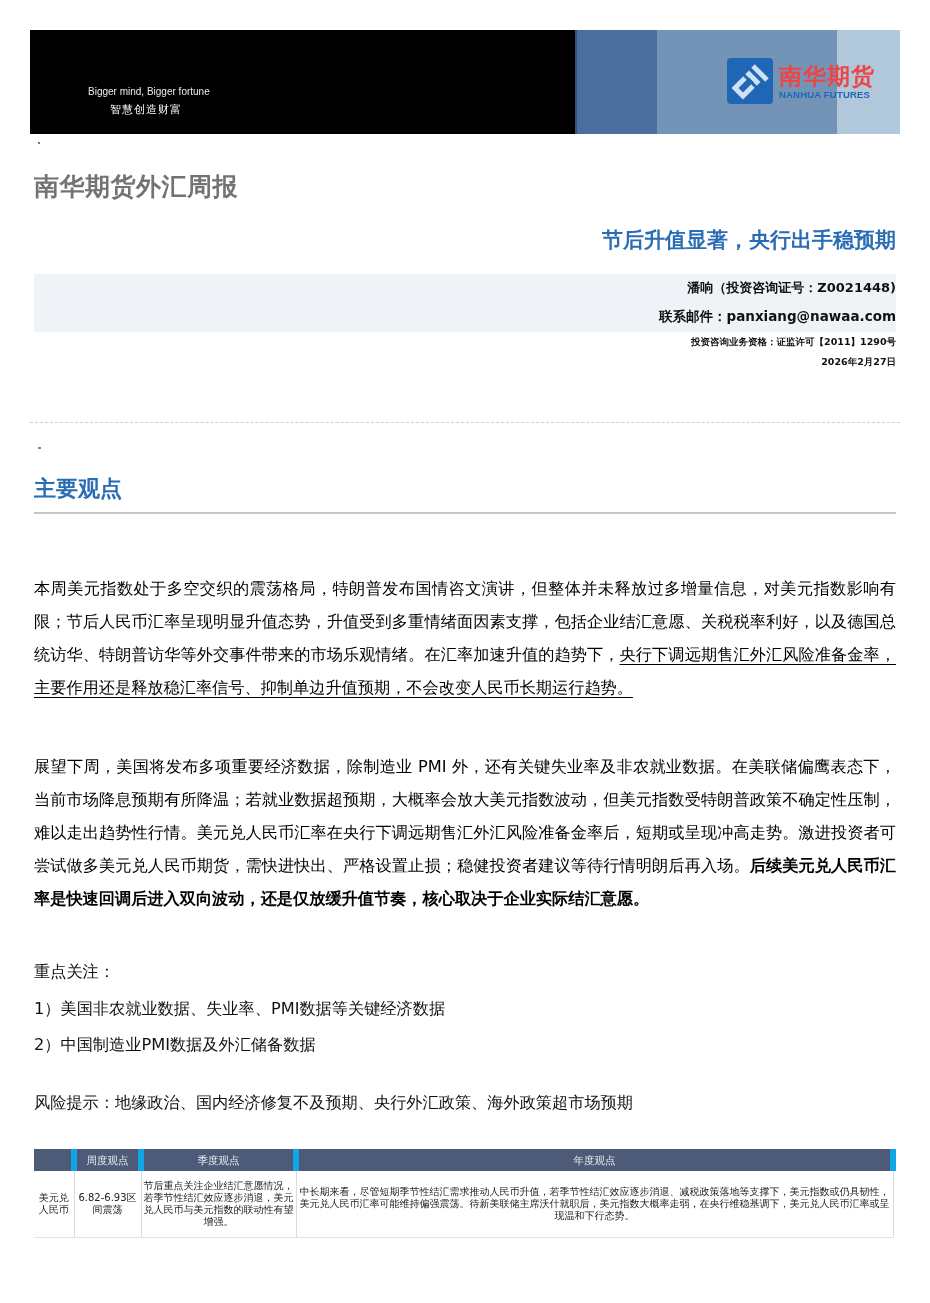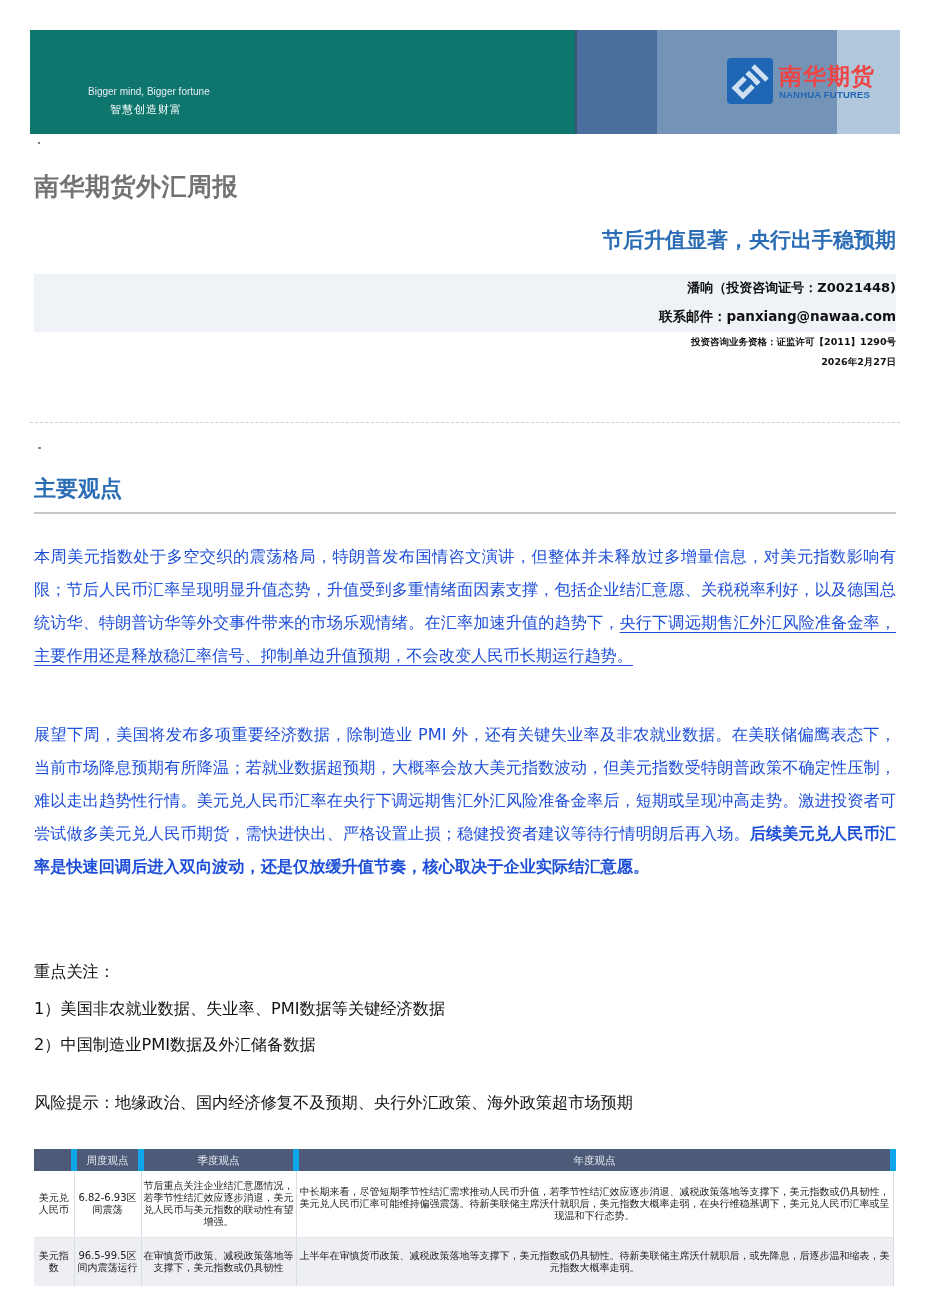--- a/index.html
+++ b/index.html
@@ -1,21 +1,21 @@
 <!DOCTYPE html>
 <html><head>
 <meta charset="utf-8">
 <style>
   html, body { margin: 0; padding: 0; background: #ffffff; }
   body { width: 930px; height: 1303px; position: relative; overflow: hidden;
          font-family: "DejaVu Sans", "Liberation Sans", sans-serif; color: #111; }
 
   
   .banner { position: absolute; left: 30px; top: 30px; width: 870px; height: 104px; display: flex; }
-  .banner .seg1 { width: 545px; background: #0f766e; position: relative; border-right: 2px solid #3a5373; }
+  .banner .seg1 { width: 545px; background: #000000; position: relative; border-right: 2px solid #3a5373; }
   .banner .seg2 { width: 80px; background: #4a6f9e; }
   .banner .seg3 { width: 180px; background: #7394b7; position: relative; }
   .banner .seg4 { flex: 1; background: #b0c7dc; }
   .slogan-en { position: absolute; left: 58px; top: 56px; font-size: 10px; color: #e6edf5; font-family: "Liberation Sans", sans-serif; }
   .slogan-cn { position: absolute; left: 80px; top: 72px; font-size: 11px; color: #ffffff; letter-spacing: 1px; }
   .logo { position: absolute; left: 727px; top: 58px; display: flex; align-items: center; }
   .logo-mark { width: 46px; height: 46px; background: #1f66b5; border-radius: 4px; position: relative; overflow: hidden; }
   .logo-mark svg { position: absolute; left: 0; top: 0; }
   .logo-text { margin-left: 6px; }
   .logo-cn { font-size: 23px; font-weight: bold; color: #ef4444; letter-spacing: 1px; line-height: 26px; }
@@ -33,21 +33,21 @@
   .info-email { top: 308px; font-size: 13.5px; }
   .info-qual { top: 336px; font-size: 9.5px; }
   .info-date { top: 356px; font-size: 9.5px; }
 
   .dash-line { position: absolute; left: 30px; top: 422px; width: 870px; border-top: 1px dashed #cfcfcf; }
 
   .section-title { position: absolute; left: 34px; top: 474px; font-size: 22px; font-weight: bold; color: #2a6db5; }
   .section-rule { position: absolute; left: 34px; top: 512px; width: 862px; height: 2px; background: #c6c6c6; }
 
   
-  .para { position: absolute; left: 34px; width: 862px; font-size: 16.2px; line-height: 33px; color: #1d4ed8; text-align: justify; }
+  .para { position: absolute; left: 34px; width: 862px; font-size: 16.2px; line-height: 33px; color: #000000; text-align: justify; margin-top: 32px; }
   .p1 { top: 540px; }
   .p2 { top: 718px; }
   .u { text-decoration: underline; text-underline-offset: 4px; }
   .b { font-weight: bold; }
   .focus { position: absolute; left: 34px; font-size: 16.2px; color: #111; white-space: nowrap; }
   .focus-title { top: 961px; }
   .focus-1 { top: 998px; }
   .focus-2 { top: 1034px; }
   .risk { top: 1092px; }
 
@@ -121,20 +121,14 @@
       <th>年度观点</th>
     </tr>
   </thead>
   <tbody>
     <tr class="r1">
       <td>美元兑人民币</td>
       <td>6.82-6.93区间震荡</td>
       <td>节后重点关注企业结汇意愿情况，若季节性结汇效应逐步消退，美元兑人民币与美元指数的联动性有望增强。</td>
       <td>中长期来看，尽管短期季节性结汇需求推动人民币升值，若季节性结汇效应逐步消退、减税政策落地等支撑下，美元指数或仍具韧性，美元兑人民币汇率可能维持偏强震荡。待新美联储主席沃什就职后，美元指数大概率走弱，在央行维稳基调下，美元兑人民币汇率或呈现温和下行态势。</td>
     </tr>
-    <tr class="r2">
-      <td>美元指数</td>
-      <td>96.5-99.5区间内震荡运行</td>
-      <td>在审慎货币政策、减税政策落地等支撑下，美元指数或仍具韧性</td>
-      <td>上半年在审慎货币政策、减税政策落地等支撑下，美元指数或仍具韧性。待新美联储主席沃什就职后，或先降息，后逐步温和缩表，美元指数大概率走弱。</td>
-    </tr>
   </tbody>
 </table>
 
 </body></html>

